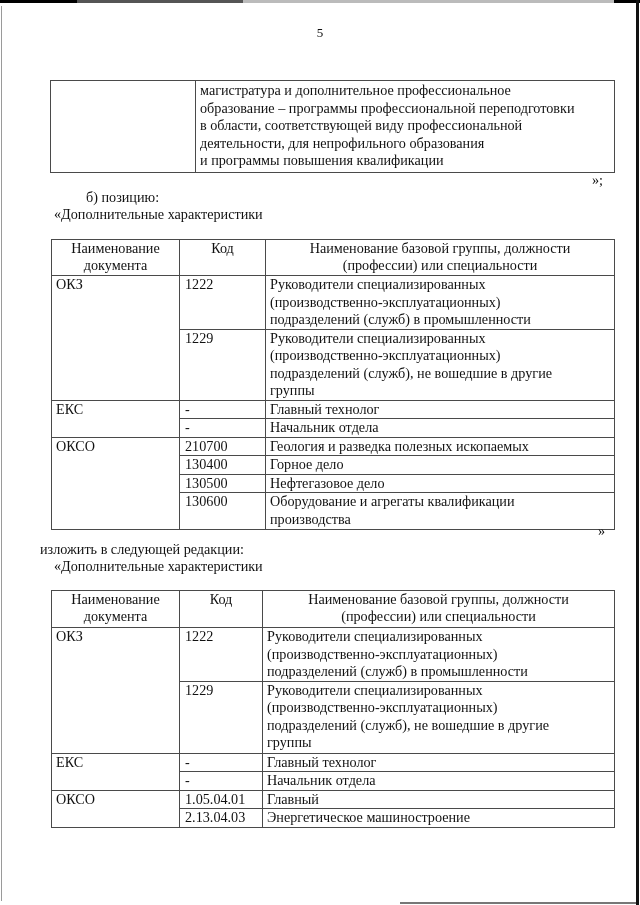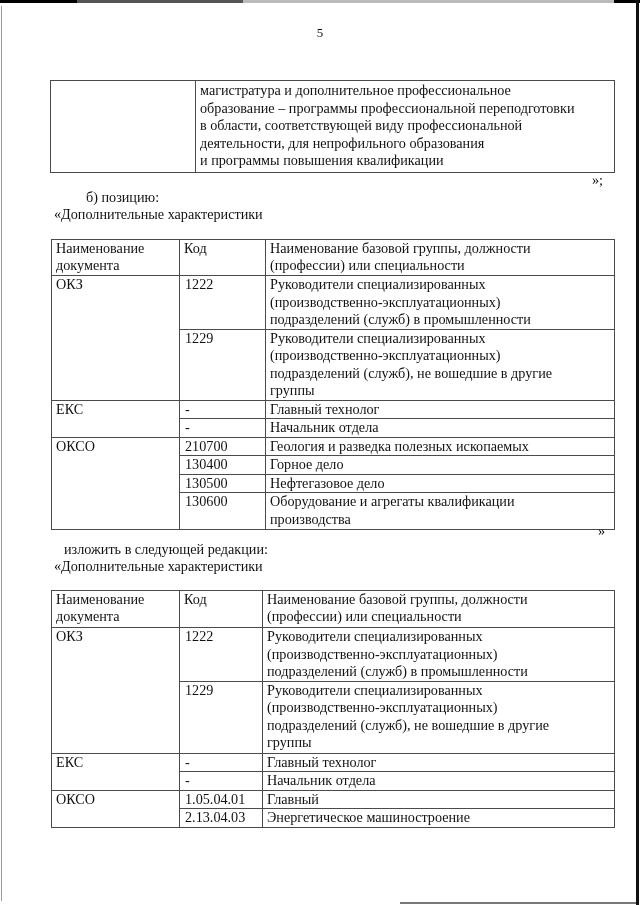--- a/index.html
+++ b/index.html
@@ -14,35 +14,35 @@
   .scan-right { position: absolute; left: 636px; top: 0; width: 3px; height: 905px; background: #111; }
   .scan-bottom { position: absolute; left: 400px; top: 902px; width: 236px; height: 2px; background: #777; }
 
   .page-number { position: absolute; left: 0; width: 640px; top: 25px; text-align: center; font-size: 13px; }
 
   .tbl { position: absolute; border-collapse: collapse; table-layout: fixed; }
   .tbl td, .tbl th {
     border: 1px solid #4a4a4a; vertical-align: top; padding: 0 4px 0 4px;
     font-weight: normal; line-height: 17.5px; text-align: left;
   }
-  .tbl th { text-align: left; line-height: 17px; }
+  .tbl th { text-align: center; line-height: 17px; }
   .tbl .code { padding-left: 5px; }
   .tbl .dash { padding-left: 5px; }
 
   .t1 { left: 50px; top: 80px; width: 564px; }
   .t1 td { line-height: 17.6px; padding-top: 1px; }
   .t2 { left: 51px; top: 239px; width: 563px; }
   .t3 { left: 51px; top: 590px; width: 563px; }
 
   .text { position: absolute; white-space: nowrap; }
   .close1 { left: 592px; top: 172px; }
   .pos-b { left: 86px; top: 189px; }
   .dop1 { left: 54px; top: 206px; }
   .close2 { left: 598px; top: 523px; }
-  .izl { left: 64px; top: 541px; font-family: Liberation Serif, serif; }
+  .izl { left: 40px; top: 541px; font-family: Liberation Serif, serif; }
   .dop2 { left: 54px; top: 558px; }
 </style>
 </head>
 <body>
 
 <div class="scan-top"></div>
 <div class="scan-left"></div>
 <div class="scan-right"></div>
 <div class="scan-bottom"></div>
 

